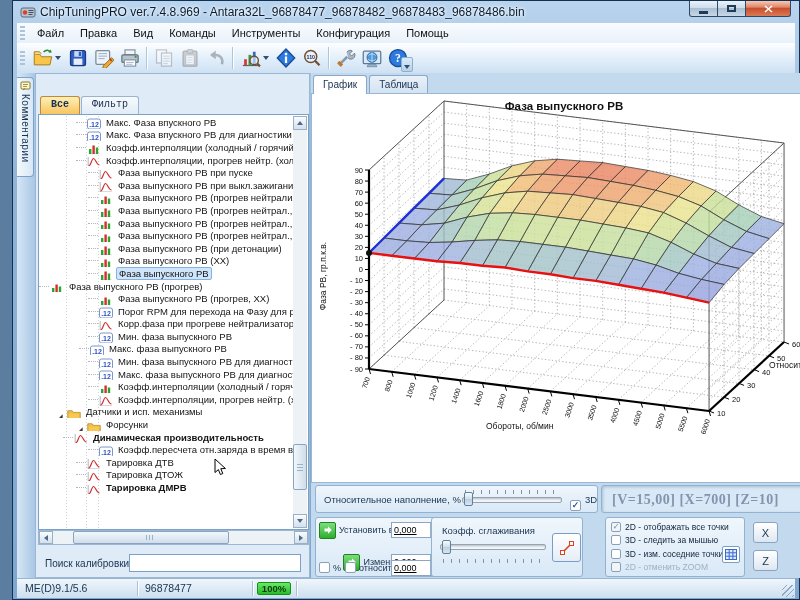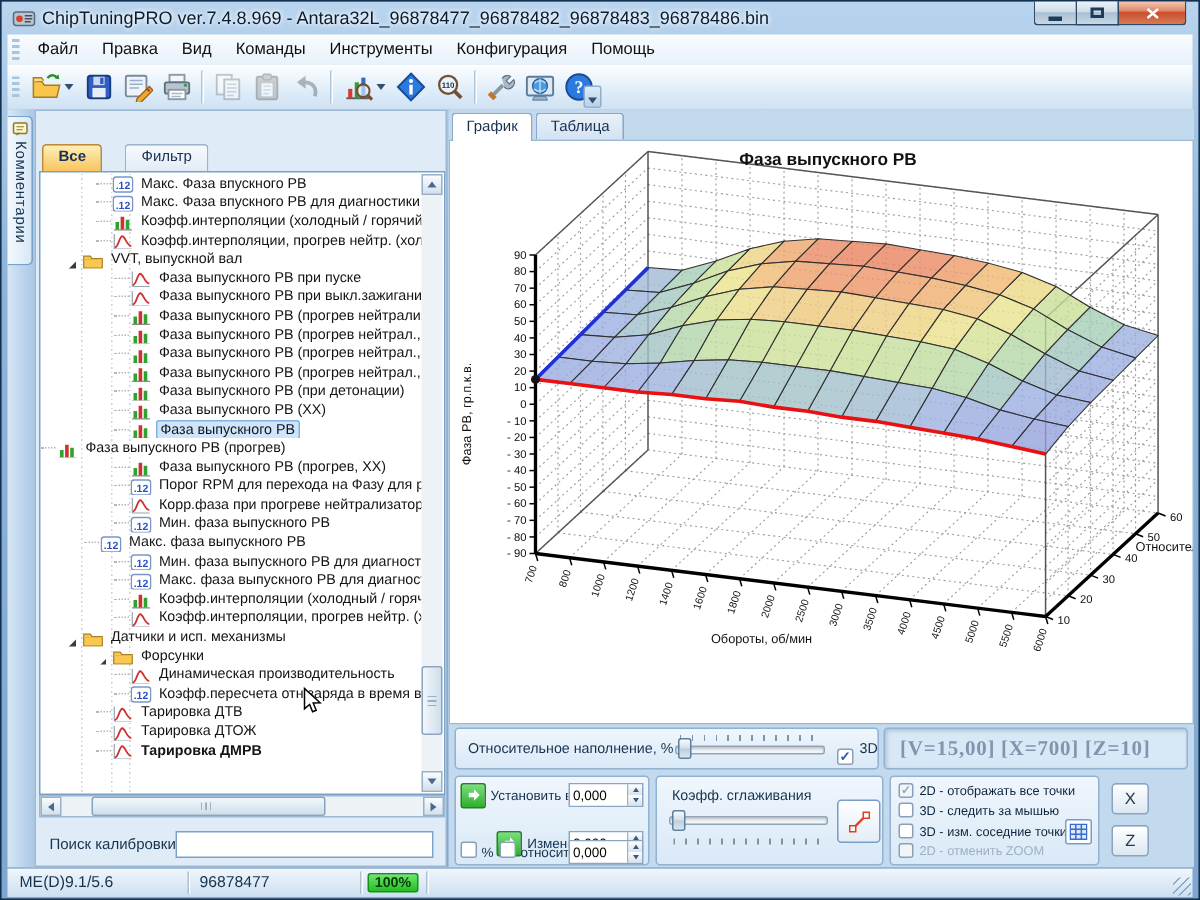--- a/index.html
+++ b/index.html
@@ -1,19 +1,19 @@
 <!DOCTYPE html>
 <html><head>
 <meta charset="utf-8">
 <style>
   html,body{margin:0;padding:0;}
   body{width:800px;height:600px;position:relative;overflow:hidden;
        font-family:"Liberation Sans",sans-serif;background:#5a7da0;}
   .win{position:absolute;inset:0;background:linear-gradient(#b9d4ee,#8fb4d8 30%,#7ea6cf);
-       border:1px solid #12304f;box-sizing:border-box;}
+       border:1px solid #12304f;box-sizing:border-box;margin-left:12px;}
   
   .titlebar{position:absolute;left:0;top:0;right:0;height:22px;}
   .app-icon{position:absolute;left:7px;top:3px;width:16px;height:16px;}
   .title-text{position:absolute;left:27px;top:4px;font-size:12px;color:#0a1c30;white-space:nowrap;
       text-shadow:0 0 3px #fff,0 0 5px #fff;}
   .win-btns{position:absolute;top:0;right:8px;display:flex;}
   .wb{height:16px;border:1px solid #2e4a66;border-top:none;box-sizing:border-box;
       background:linear-gradient(#eaf2f9 0%,#cfdde9 45%,#a9bfd3 50%,#c8d8e6 100%);
       display:flex;align-items:center;justify-content:center;}
   .wb.min{width:29px;border-radius:0 0 0 3px;}
@@ -52,21 +52,21 @@
   .vtext{writing-mode:vertical-rl;font-size:10px;color:#16324f;margin-top:2px;letter-spacing:.5px;}
   
   .left-panel{position:absolute;left:22px;top:72px;width:275px;height:505px;background:#dfecf8;
       border:1px solid #9ab8d4;box-sizing:border-box;}
   .lp-header{position:absolute;left:1px;top:2px;right:1px;height:19px;display:flex;align-items:center;
       background:linear-gradient(#fce2b2,#f6b968);border-bottom:1px solid #d89c50;}
   .hgrip{width:4px;height:12px;margin:0 4px 0 3px;
       background:repeating-linear-gradient(to bottom,#c08a40 0 2px,transparent 2px 4px);}
   .lp-title{font-size:11px;font-weight:bold;color:#0f2440;}
   .pin{margin-left:auto;margin-right:6px;}
-  .lp-tabs{position:absolute;left:4px;top:22px;height:18px;display:flex;gap:15px;}
+  .lp-tabs{position:absolute;left:4px;top:22px;height:18px;display:flex;gap:1px;font-family:Liberation Mono, monospace;}
   .lp-tabs .tab{font-size:10px;padding:2px 10px 0;border:1px solid #9ab4cc;border-bottom:none;
       border-radius:3px 3px 0 0;background:linear-gradient(#f6fafd,#e2ecf6);color:#1a3050;}
   .lp-tabs .tab.active{background:linear-gradient(#fdf0b6,#f9c45f);border-color:#c08838;font-weight:bold;}
   .tree{position:absolute;left:2px;top:40px;width:271px;height:416px;background:#fff;
       border:1px solid #7aa2c8;box-sizing:border-box;overflow:hidden;}
   #tree-rows{position:absolute;left:0;top:1px;right:15px;bottom:0;overflow:hidden;
       background-image:repeating-linear-gradient(to bottom,#ccd2d8 0 1px,transparent 1px 3px),
         repeating-linear-gradient(to bottom,#ccd2d8 0 1px,transparent 1px 3px),
         repeating-linear-gradient(to bottom,#ccd2d8 0 1px,transparent 1px 3px);
       background-size:1px 100%,1px 100%,1px 100%;background-position:27px 0,47px 0,59px 0;background-repeat:no-repeat;}
@@ -129,26 +129,26 @@
       align-items:center;justify-content:center;font-size:9px;font-weight:bold;color:#2858b8;flex:none;box-sizing:border-box;line-height:9px;}
   .cb.cb-dis{color:#93a4b5;background:#f2f5f8;}
   .groupA{left:4px;top:444px;width:130px;height:60px;}
   .ga-row{position:absolute;left:3px;right:3px;height:16px;display:flex;align-items:center;}
   .go-btn{width:15px;height:15px;border:1px solid #238023;border-radius:2px;flex:none;
       background:linear-gradient(#7te07a,#2fae2f);background:linear-gradient(#7ae07a,#2fae2f);
       display:flex;align-items:center;justify-content:center;}
   .ga-label{font-size:9px;color:#16324f;margin-left:3px;}
   .spin{display:flex;border:1px solid #8aa6c2;background:#fff;height:16px;box-sizing:border-box;
       position:absolute;right:0;width:50px;}
-  .spin input{border:none;width:34px;font-size:9px;padding:0 2px;font-family:"Liberation Sans",sans-serif;outline:none;}
+  .spin input{border:none;width:34px;font-size:9px;padding:0 2px;font-family:"Liberation Sans",sans-serif;outline:none;text-decoration:underline;}
   .spin-btns{width:12px;display:flex;flex-direction:column;border-left:1px solid #9ab0c8;}
   .sp{flex:1;background:linear-gradient(#fdfdfe,#d8e2ec);display:flex;align-items:center;justify-content:center;}
   .sp .tu{width:0;height:0;border-left:2.5px solid transparent;border-right:2.5px solid transparent;border-bottom:3.5px solid #3a5a7c;}
   .sp .td{width:0;height:0;border-left:2.5px solid transparent;border-right:2.5px solid transparent;border-top:3.5px solid #3a5a7c;}
-  .groupB{left:138px;top:444px;width:152px;height:60px;}
+  .groupB{left:120px;top:444px;width:152px;height:60px;}
   .gb-label{position:absolute;left:10px;top:7px;font-size:9.5px;color:#16324f;}
   .edit-btn{position:absolute;left:120px;top:15px;width:27px;height:27px;border:1px solid #7a9cc8;border-radius:3px;
       background:linear-gradient(#ffffff,#e4edf6);display:flex;align-items:center;justify-content:center;}
   .groupC{left:294px;top:444px;width:140px;height:60px;padding:2px 0 0 5px;}
   .opt-row{position:relative;height:13.5px;display:flex;align-items:center;gap:4px;}
   .opt-row .cb{width:10px;height:10px;font-size:8px;}
   .opt-label{font-size:8.5px;color:#10253c;white-space:nowrap;}
   .opt-label.dim{color:#9fb0c2;}
   .grid-btn{position:absolute;right:4px;top:-1px;width:16px;height:15px;border:1px solid #7a9cc8;border-radius:2px;
       background:#fff;display:flex;align-items:center;justify-content:center;}
@@ -360,30 +360,20 @@
             <span class="tree-label">Коэфф.интерполяции (холодный / горячий )</span>
           </div>
           <div class="tree-row" style="padding-left: 37px;">
             <span class="tree-dash"></span>
             <span class="tree-ico"><svg viewBox="0 0 14 12" width="14" height="12">
                 <path d="M1.2 11h11.6M1.2 11V1" stroke="#9aa4ae" stroke-width="0.8" fill="none"></path>
                 <path d="M1.5 10C4 10 4.5 2.5 6.5 2.5S9.5 9 12.5 9" fill="none" stroke="#d23030" stroke-width="1.2"></path>
               </svg></span>
             <span class="tree-label">Коэфф.интерполяции, прогрев нейтр. (холодный</span>
           </div>
-          <div class="tree-row" style="padding-left: 17px;">
-            <span class="tree-arrow"><svg viewBox="0 0 9 9">
-                <polygon points="7.5,1.5 7.5,7.5 1.5,7.5" fill="#3a3a3a"></polygon>
-              </svg></span>
-            <span class="tree-ico"><svg viewBox="0 0 14 12" width="14" height="12">
-                <path d="M0.8 10.8V2.8h4.4l1.2 1.6h6.8v6.4z" fill="#f8c850" stroke="#a87f20" stroke-width="0.8"></path>
-                <path d="M0.8 5h12.4" stroke="#e8b83c" stroke-width="0.8"></path>
-              </svg></span>
-            <span class="tree-label">VVT, выпускной вал</span>
-          </div>
           <div class="tree-row" style="padding-left: 49px;">
             <span class="tree-dash"></span>
             <span class="tree-ico"><svg viewBox="0 0 14 12" width="14" height="12">
                 <path d="M1.2 11h11.6M1.2 11V1" stroke="#9aa4ae" stroke-width="0.8" fill="none"></path>
                 <path d="M1.5 10C4 10 4.5 2.5 6.5 2.5S9.5 9 12.5 9" fill="none" stroke="#d23030" stroke-width="1.2"></path>
               </svg></span>
             <span class="tree-label">Фаза выпускного РВ при пуске</span>
           </div>
           <div class="tree-row" style="padding-left: 49px;">
             <span class="tree-dash"></span>
@@ -500,21 +490,21 @@
             <span class="tree-label">Корр.фаза при прогреве нейтрализатора</span>
           </div>
           <div class="tree-row" style="padding-left: 49px;">
             <span class="tree-dash"></span>
             <span class="tree-ico"><svg viewBox="0 0 14 12" width="14" height="12">
                 <rect x="0.5" y="1" width="13" height="10" rx="2" fill="#fff" stroke="#7a96c8"></rect>
                 <text x="7" y="9" font-size="7" font-weight="bold" text-anchor="middle" fill="#2a50c8" font-family="Liberation Sans,sans-serif">.12</text>
               </svg></span>
             <span class="tree-label">Мин. фаза выпускного РВ</span>
           </div>
-          <div class="tree-row" style="padding-left: 29px;">
+          <div class="tree-row" style="padding-left: 40px;">
             <span class="tree-dash"></span>
             <span class="tree-ico"><svg viewBox="0 0 14 12" width="14" height="12">
                 <rect x="0.5" y="1" width="13" height="10" rx="2" fill="#fff" stroke="#7a96c8"></rect>
                 <text x="7" y="9" font-size="7" font-weight="bold" text-anchor="middle" fill="#2a50c8" font-family="Liberation Sans,sans-serif">.12</text>
               </svg></span>
             <span class="tree-label">Макс. фаза выпускного РВ</span>
           </div>
           <div class="tree-row" style="padding-left: 49px;">
             <span class="tree-dash"></span>
             <span class="tree-ico"><svg viewBox="0 0 14 12" width="14" height="12">
@@ -562,21 +552,21 @@
           <div class="tree-row" style="padding-left: 37px;">
             <span class="tree-arrow"><svg viewBox="0 0 9 9">
                 <polygon points="7.5,1.5 7.5,7.5 1.5,7.5" fill="#3a3a3a"></polygon>
               </svg></span>
             <span class="tree-ico"><svg viewBox="0 0 14 12" width="14" height="12">
                 <path d="M0.8 10.8V2.8h4.4l1.2 1.6h6.8v6.4z" fill="#f8c850" stroke="#a87f20" stroke-width="0.8"></path>
                 <path d="M0.8 5h12.4" stroke="#e8b83c" stroke-width="0.8"></path>
               </svg></span>
             <span class="tree-label">Форсунки</span>
           </div>
-          <div class="tree-row" style="padding-left: 49px;">
+          <div class="tree-row" style="padding-left: 24px; font-weight: bold;">
             <span class="tree-dash"></span>
             <span class="tree-ico"><svg viewBox="0 0 14 12" width="14" height="12">
                 <path d="M1.2 11h11.6M1.2 11V1" stroke="#9aa4ae" stroke-width="0.8" fill="none"></path>
                 <path d="M1.5 10C4 10 4.5 2.5 6.5 2.5S9.5 9 12.5 9" fill="none" stroke="#d23030" stroke-width="1.2"></path>
               </svg></span>
             <span class="tree-label">Динамическая производительность</span>
           </div>
           <div class="tree-row" style="padding-left: 49px;">
             <span class="tree-dash"></span>
             <span class="tree-ico"><svg viewBox="0 0 14 12" width="14" height="12">

